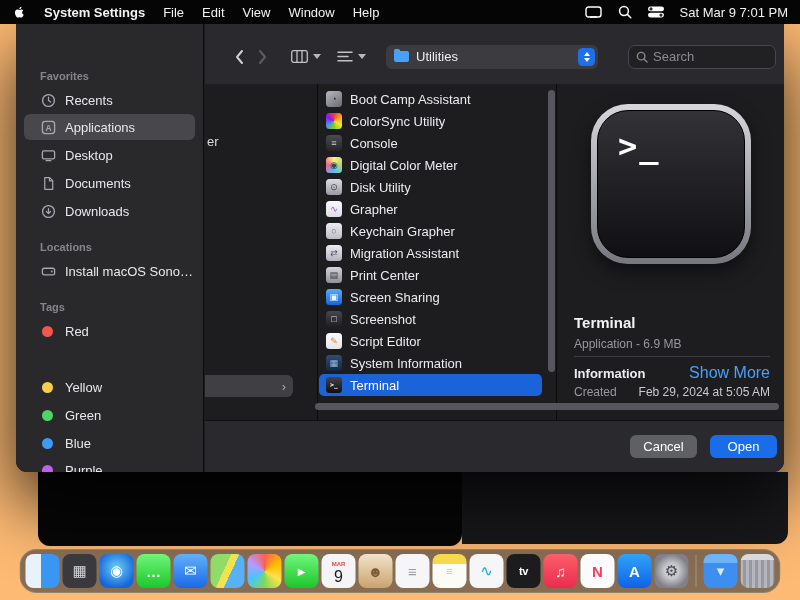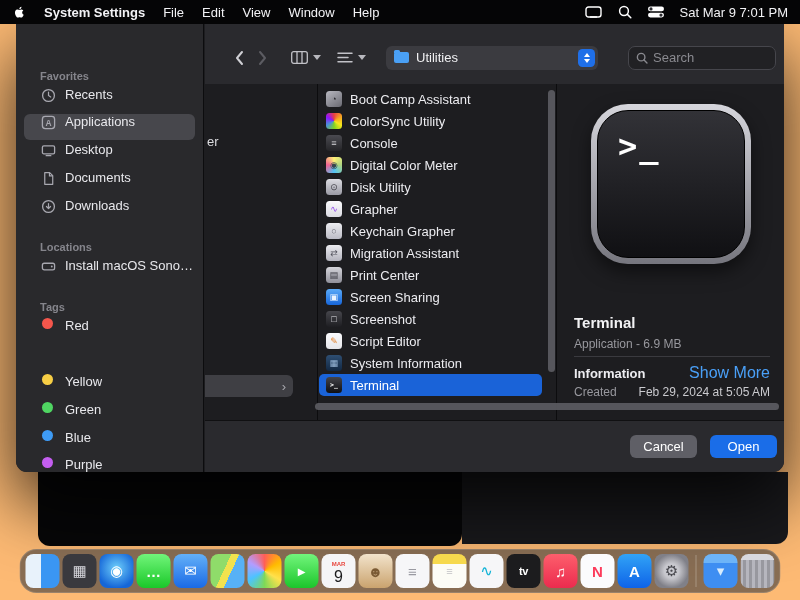--- a/index.html
+++ b/index.html
@@ -26,34 +26,34 @@
 
   
   .dialog { position:absolute; left:16px; top:24px; width:768px; height:448px; background:#1d1d20;
             border-radius:0 0 11px 11px; overflow:hidden; z-index:40;
             box-shadow:0 30px 70px rgba(0,0,0,.8); }
 
   
   .sidebar { position:absolute; left:0; top:0; width:188px; height:100%;
              background:#29292c; border-right:1px solid #0c0c0e; }
   .sb-label { position:absolute; left:24px; height:14px; font-size:11px; font-weight:700; color:#85858c; }
-  .sb-item { position:absolute; left:8px; right:8px; height:26px; display:flex; 
+  .sb-item { position:absolute; left:8px; right:8px; height:26px; display:flex; align-items:center;
              padding-left:16px; gap:9px; border-radius:6px; color:#e8e8ec; font-size:13px; cursor:default; }
   .sb-item.selected { background:#47474c; }
   .sb-ic { width:16px; height:16px; display:flex; align-items:center; justify-content:center;
            color:#a8a8b0; flex:none; }
   .tag-dot { width:11px; height:11px; border-radius:50%; flex:none; margin:0 3px 0 2px; }
   .sb-lb { white-space:nowrap; overflow:hidden; }
 
   
   .main { position:absolute; left:189px; top:0; right:0; bottom:0; }
 
   
   .toolbar { position:absolute; top:0; left:0; right:0; height:68px; background:#2a2a2e;
-             border-bottom:1px solid #fca5a5; display:flex; align-items:center; padding-left:22px; }
+             border-bottom:3px solid #fca5a5; display:flex; align-items:center; padding-left:22px; }
   .nav-btn { width:24px; height:24px; display:flex; align-items:center; justify-content:center; color:#cfcfd4; }
   .nav-btn.disabled { color:#5c5c62; }
   .view-btn { display:flex; align-items:center; gap:5px; margin-left:16px; color:#c2c2c8; }
   .chev { width:0; height:0; border-left:4px solid transparent; border-right:4px solid transparent;
           border-top:5px solid #b8b8be; }
   .popup { margin-left:20px; width:212px; height:24px; background:#3b3b40; border-radius:6px;
            display:flex; align-items:center; padding:0 3px 0 8px; gap:7px; }
   .folder-ic { width:15px; height:11px; background:#4aa0f5; border-radius:2px; position:relative; flex:none; }
   .folder-ic::before { content:""; position:absolute; top:-2.5px; left:0; width:6px; height:3px;
                        background:#4aa0f5; border-radius:1.5px 1.5px 0 0; }

